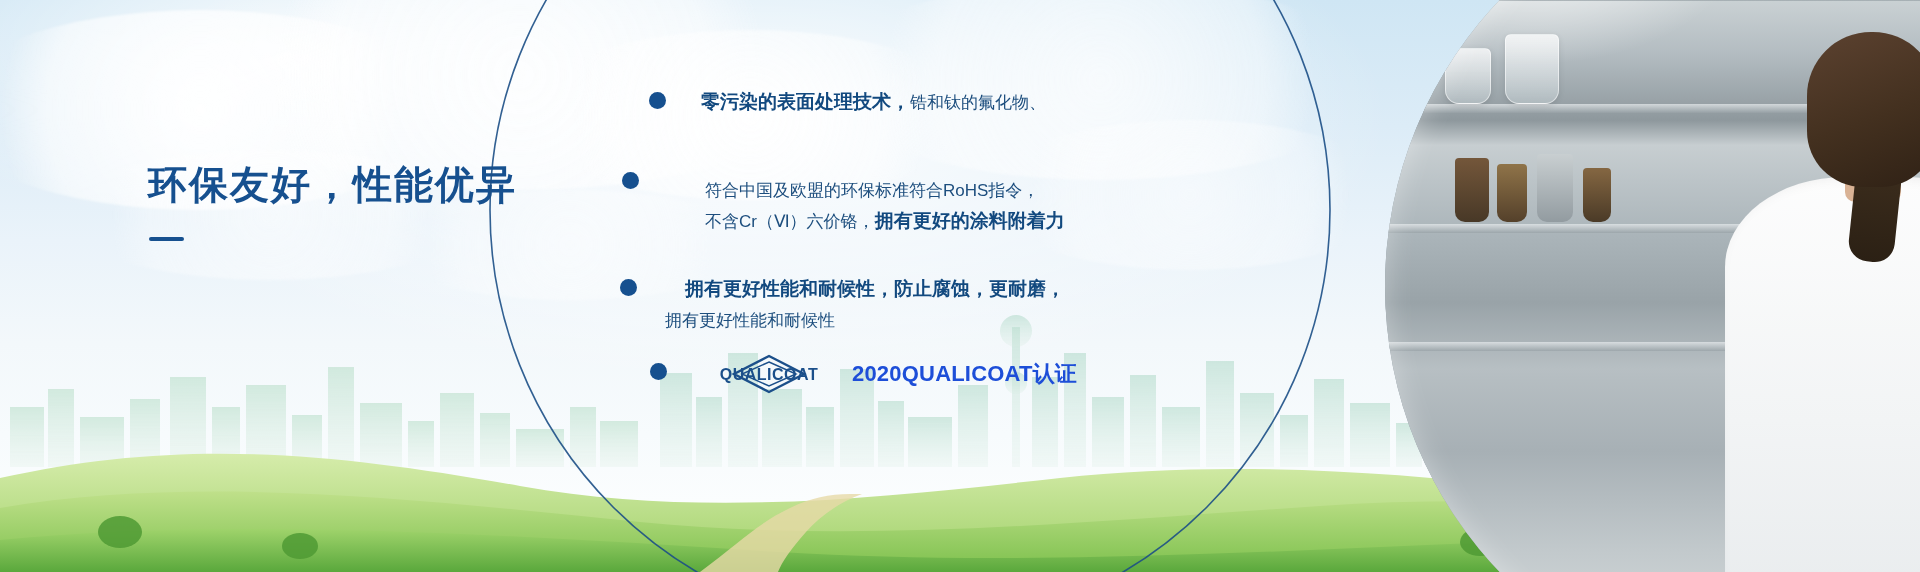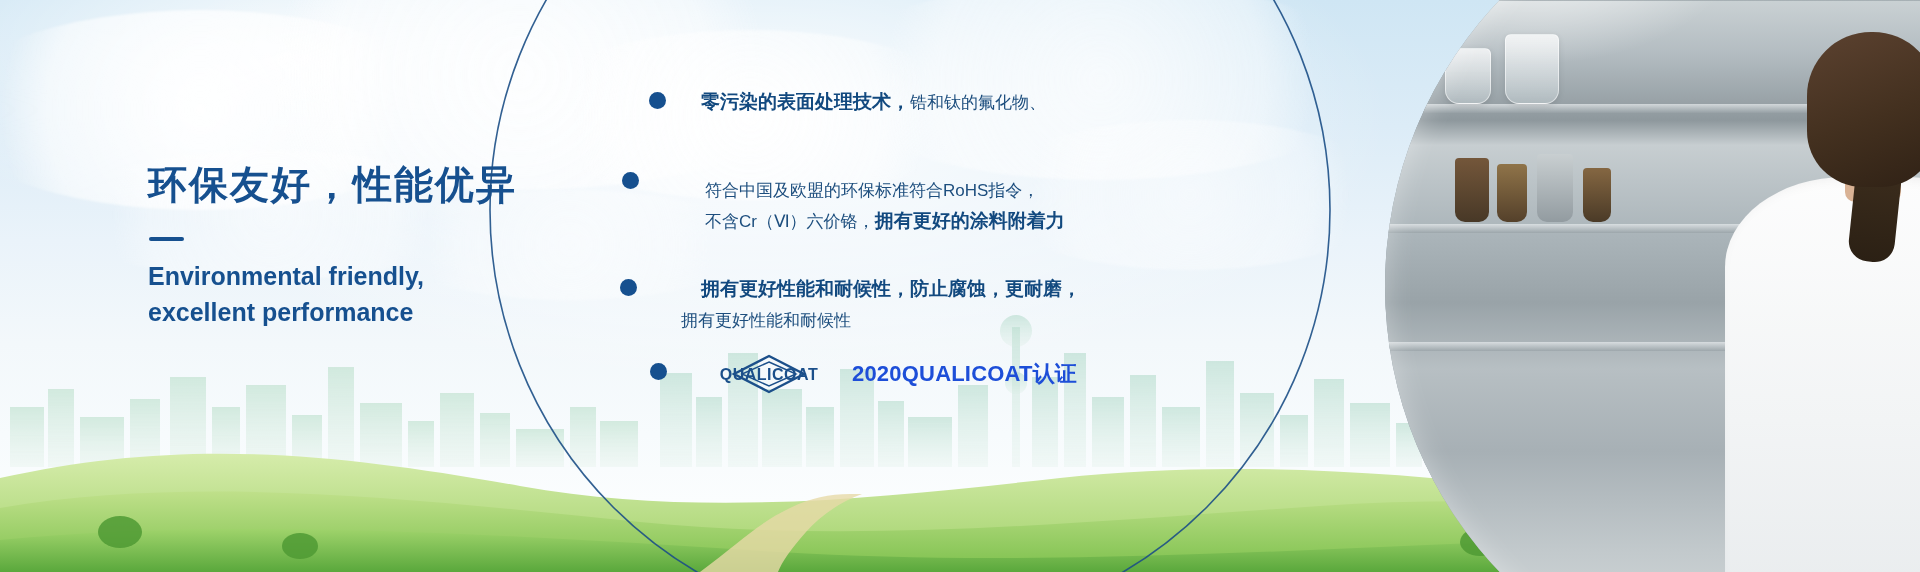--- a/index.html
+++ b/index.html
@@ -122,21 +122,21 @@
     font-size: 17px;
   }
   .feat .b {
     font-weight: bold;
     font-size: 19px;
     color: #12497f;
     text-align: center;
   }
   .f1 { left: 701px; top: 86px; width: 380px; }
   .f2 { left: 662px; top: 176px; width: 400px; margin-left: 43px; }
-  .f3 { left: 665px; top: 273px; width: 420px; margin-left: 16px; }
+  .f3 { left: 665px; top: 273px; width: 420px; }
 
   
   .badge-row {
     position: absolute;
     left: 700px;
     top: 354px;
     display: flex;
     align-items: center;
     gap: 14px;
   }
@@ -399,24 +399,20 @@
         <ellipse cx="120" cy="150" rx="22" ry="16"></ellipse>
         <ellipse cx="300" cy="164" rx="18" ry="13"></ellipse>
         <ellipse cx="1480" cy="160" rx="20" ry="14"></ellipse>
         <ellipse cx="1700" cy="172" rx="16" ry="11"></ellipse>
       </g>
     </svg>
   </div>
 
   <div class="headline">环保友好，性能优异</div>
   <div class="rule"></div>
-  <div class="subhead">
-    <div>Environmental friendly,</div>
-    <div>excellent performance</div>
-  </div>
 
   <div class="arc">
     <svg width="880" height="880" viewBox="0 0 880 880" xmlns="http://www.w3.org/2000/svg">
       <circle cx="440" cy="440" r="420" fill="none" stroke="#1c4f86" stroke-width="1.6" stroke-opacity="0.9"></circle>
     </svg>
   </div>
 
   <div class="dot d1"></div>
   <div class="dot d2"></div>
   <div class="dot d3"></div>

